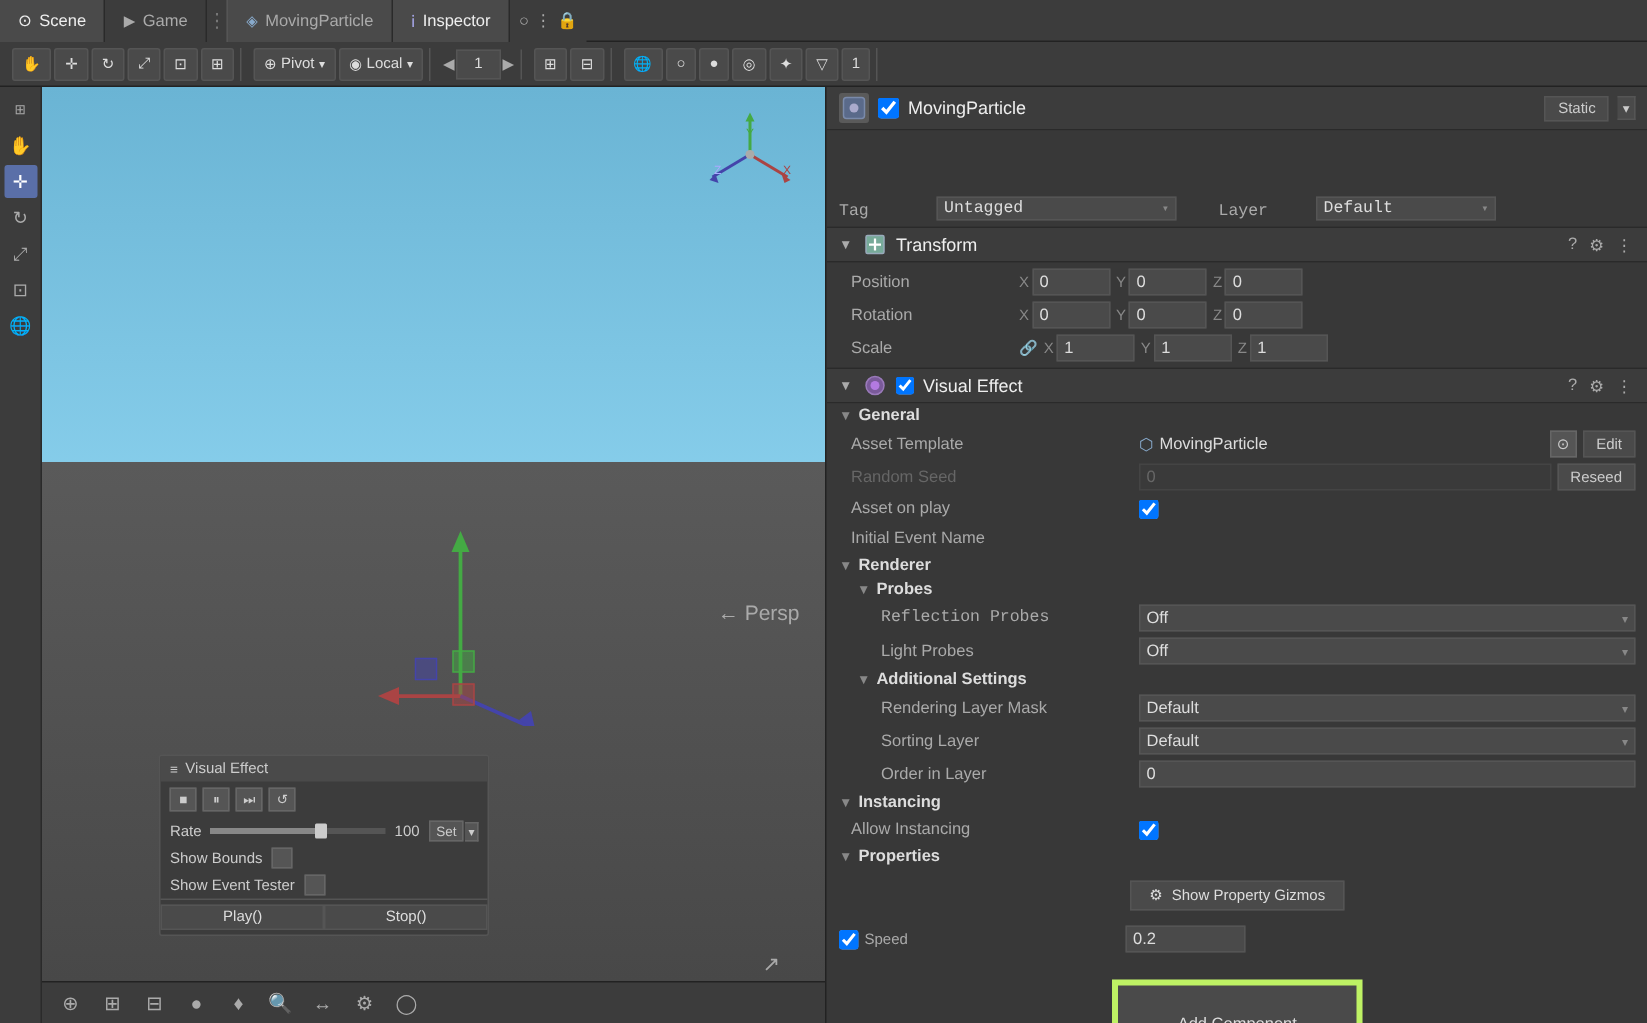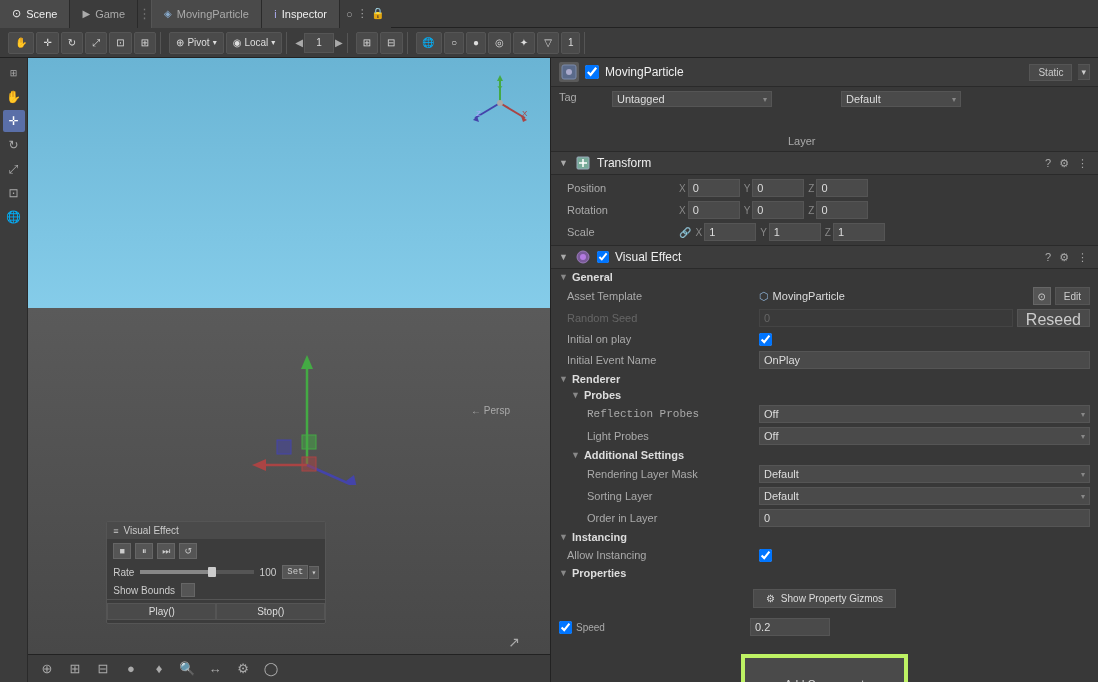--- a/index.html
+++ b/index.html
@@ -128,23 +128,23 @@
       top: 15px;
       right: 20px;
       width: 60px;
       height: 60px;
     }
 
     
     .persp-label {
       position: absolute;
       bottom: 40%;
-      right: 40px;
+      right: 17px;
       color: #aaa;
-      font-size: 10px;
+      font-size: 14px;
       text-align: center;
     }
 
     
     .left-tools {
       width: 28px;
       background: #3c3c3c;
       border-right: 1px solid #2a2a2a;
       display: flex;
       flex-direction: column;
@@ -242,21 +242,20 @@
       height: 10px;
       background: #ccc;
       border-radius: 1px;
     }
 
     
     .rate-set {
       display: flex;
       align-items: center;
       gap: 1px;
-      font-family: Liberation Mono, monospace;
     }
 
     .set-btn {
       background: #555;
       border: 1px solid #666;
       color: #ccc;
       font-size: 9px;
       padding: 1px 4px;
       cursor: pointer;
     }
@@ -394,24 +393,25 @@
       border-left: none;
       color: #ccc;
       font-size: 9px;
       padding: 2px 3px;
       cursor: pointer;
     }
 
     
     .tag-layer-row {
       display: flex;
-      align-items: flex-start;
+      align-items: flex-end;
       padding: 4px 8px;
-      gap: 8px;
+      gap: 20px;
       background: #383838;
+      font-family: Liberation Mono, monospace;
     }
 
     .prop-label {
       color: #aaa;
       font-size: 11px;
       min-width: 45px;
     }
 
     .dropdown-field {
       background: #4a4a4a;
@@ -636,21 +636,21 @@
       padding: 1px 8px;
       cursor: pointer;
       height: 18px;
     }
 
     
     .reseed-btn {
       background: #4a4a4a;
       border: 1px solid #555;
       color: #ccc;
-      font-size: 16px;
+      font-size: 10px;
       padding: 1px 8px;
       cursor: pointer;
       height: 18px;
     }
 
     
     .add-comp-btn {
       margin: 8px auto;
       display: block;
       background: #4a4a4a;
@@ -882,20 +882,24 @@
           <span>100</span>
           <div class="rate-set">
             <div class="set-btn">Set</div>
             <div class="set-dropdown">▾</div>
           </div>
         </div>
         <div class="vfx-row">
           <span>Show Bounds</span>
           <div class="vfx-checkbox"></div>
         </div>
+        <div class="vfx-row">
+          <span>Show Event Tester</span>
+          <div class="vfx-checkbox"></div>
+        </div>
         <div class="play-bar">
           <div class="play-btn">Play()</div>
           <div class="play-btn">Stop()</div>
         </div>
       </div>
 
       <div style="position:absolute; bottom:4px; right:30px; font-size:14px; color:#aaa;">↗</div>
     </div>
 
     <div class="bottom-toolbar">
@@ -1048,31 +1052,28 @@
 
       <div class="prop-row">
         <span class="prop-row-label random-seed-disabled" style="color:#666;">Random Seed</span>
         <div class="prop-row-value">
           <input type="text" class="prop-input disabled-input" style="flex: 1 1 0%; max-width: none;" value="0">
           <button class="reseed-btn">Reseed</button>
         </div>
       </div>
 
       <div class="prop-row">
-        <span class="prop-row-label">Initial on play</span>
+        <span class="prop-row-label">Asset on play</span>
         <div class="prop-row-value">
           <input type="checkbox" checked="" style="cursor: pointer;">
         </div>
       </div>
 
       <div class="prop-row">
         <span class="prop-row-label">Initial Event Name</span>
-        <div class="prop-row-value">
-          <input type="text" class="prop-input" style="flex: 1 1 0%; max-width: none;" value="OnPlay">
-        </div>
       </div>
 
       <div class="sub-header">
         <span class="sub-toggle">▼</span>
         <span class="sub-name">Renderer</span>
       </div>
 
       <div class="sub-header" style="padding-left:20px;">
         <span class="sub-toggle">▼</span>
         <span class="sub-name">Probes</span>

